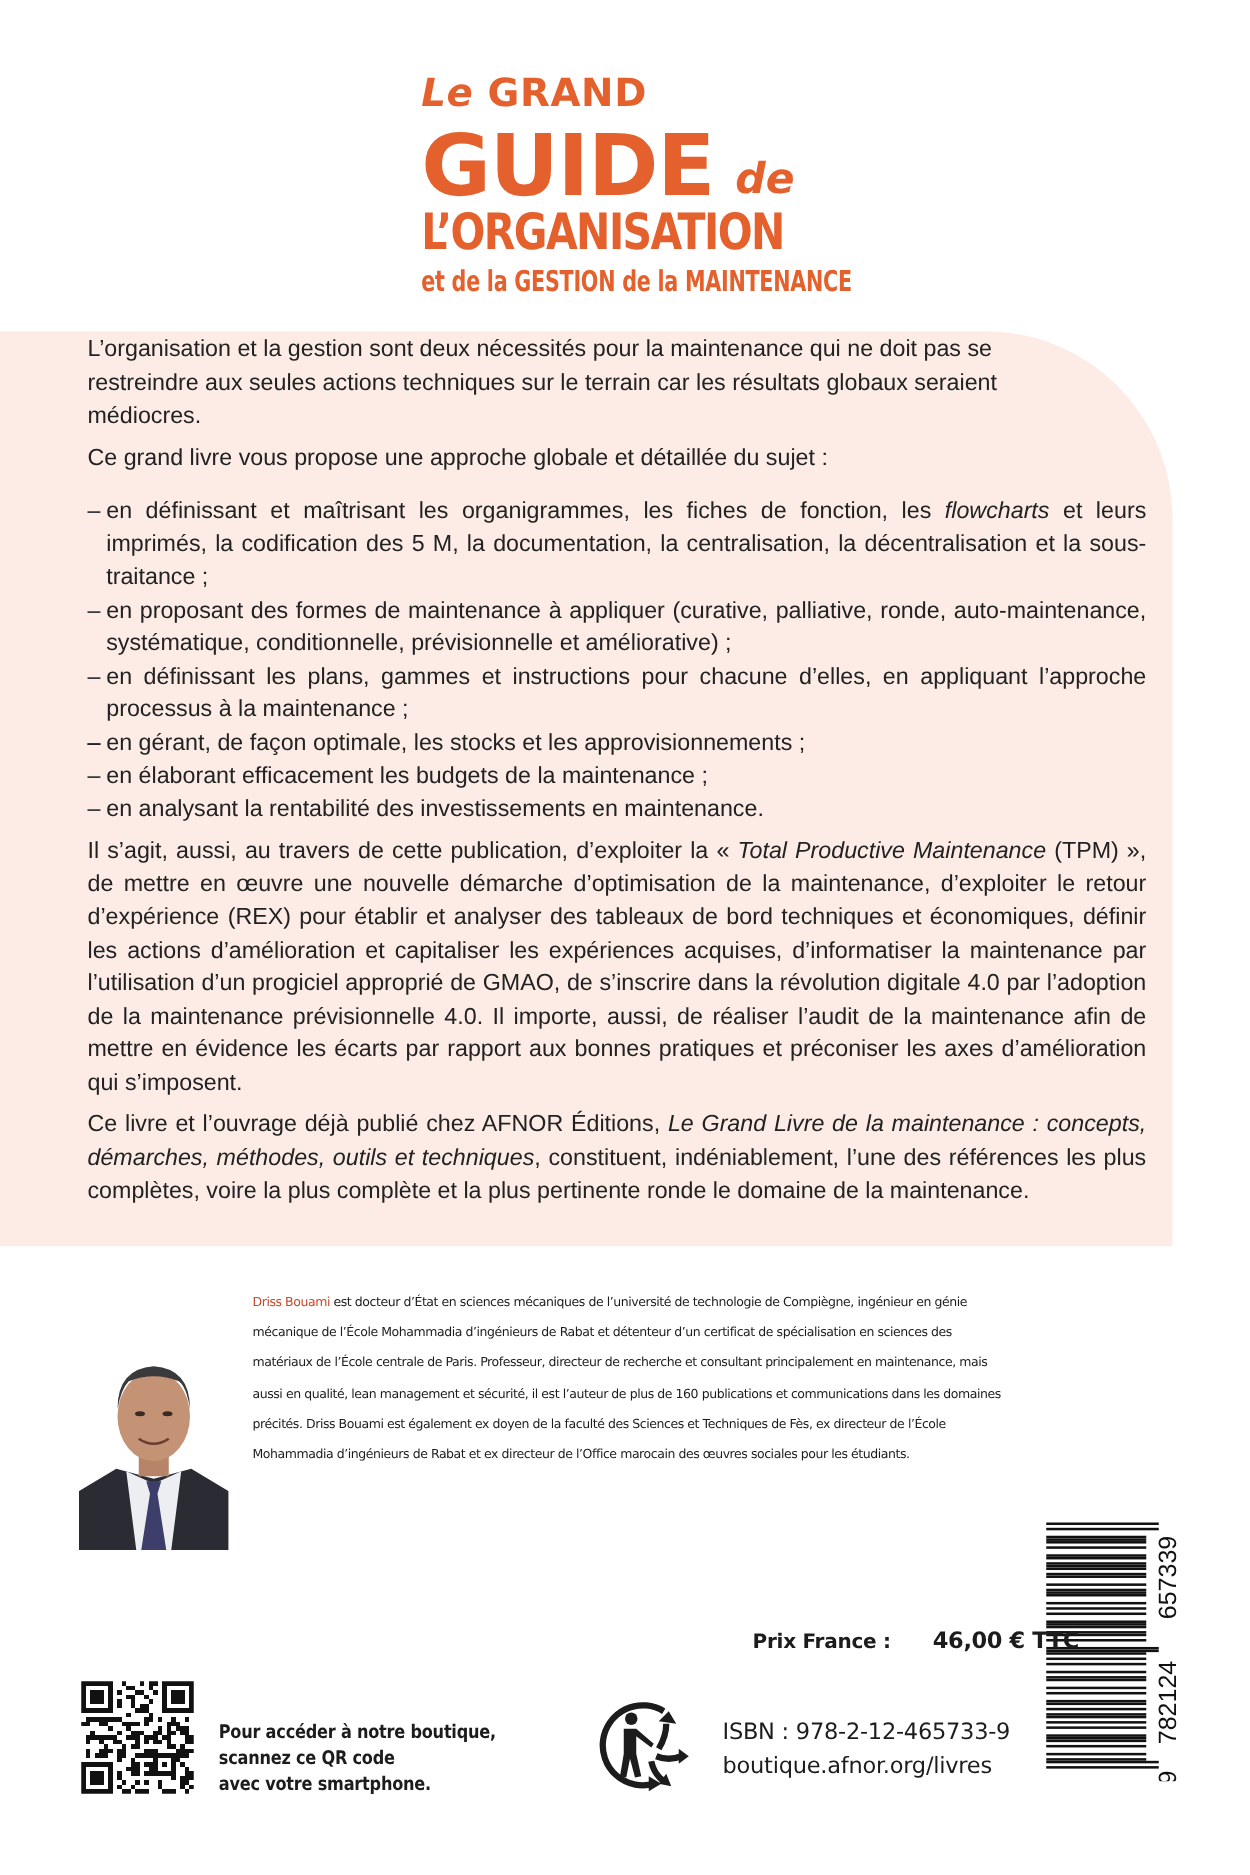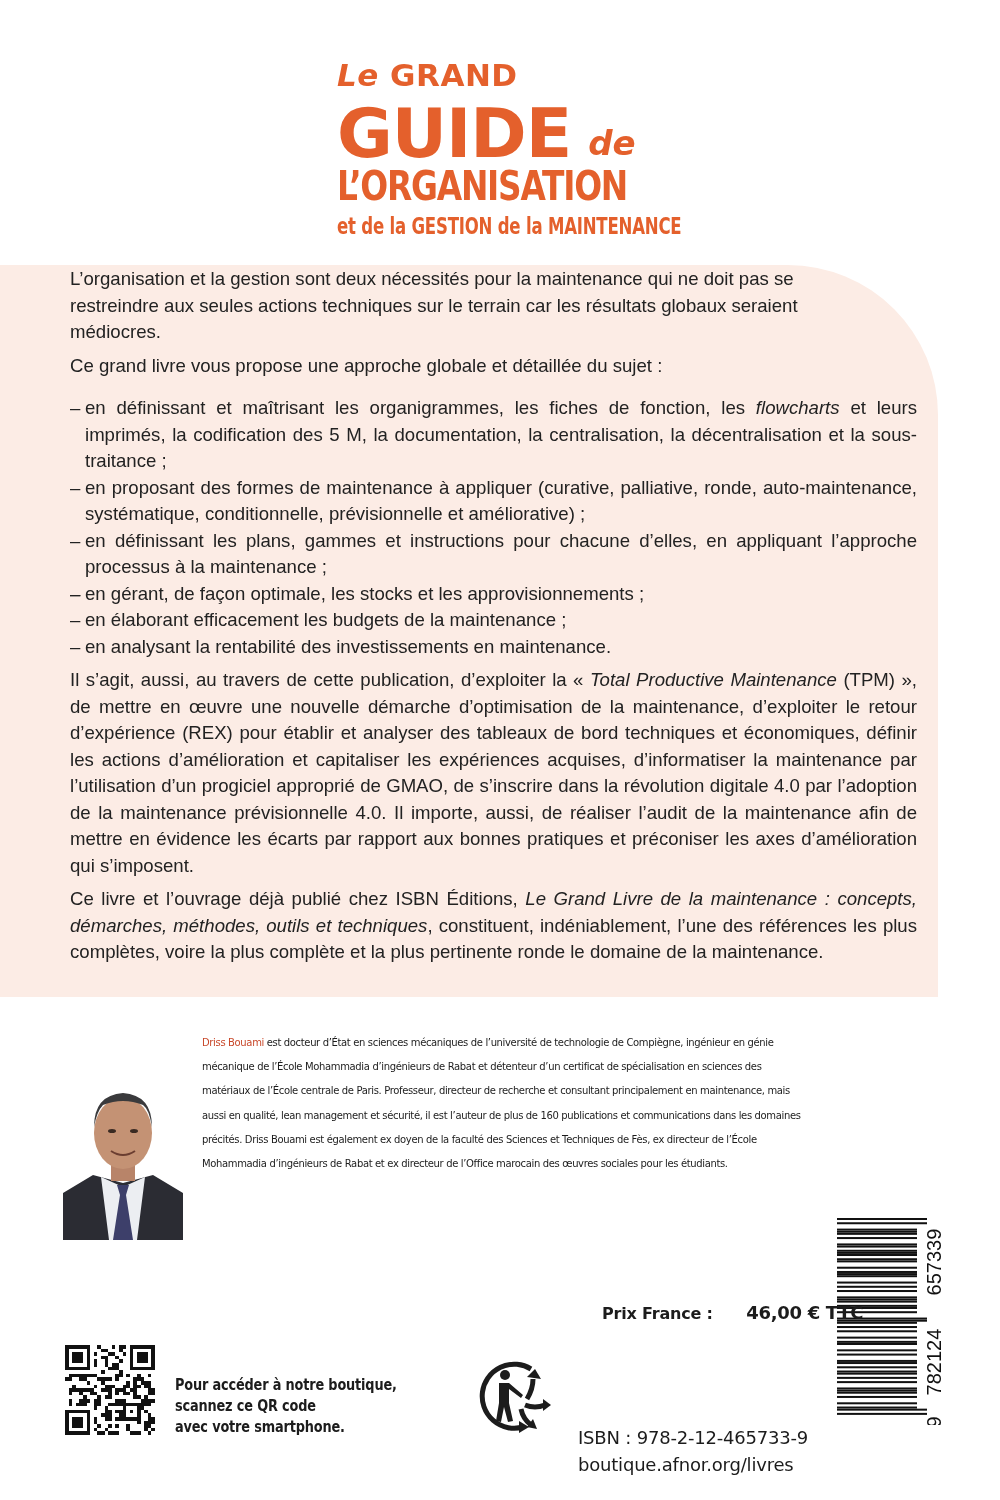--- a/index.html
+++ b/index.html
@@ -66,21 +66,21 @@
   .qr { position: absolute; left: 65px; top: 1345px; width: 90px; height: 90px; }
   .shop-text {
     position: absolute; left: 175px; top: 1375px; width: 260px;
     font-family: "DejaVu Sans", sans-serif; font-weight: bold; font-size: 15px; line-height: 21px;
     color: #1c1c1c; transform: scaleX(0.86); transform-origin: left; letter-spacing: -0.2px;
   }
 
   
   .triman { position: absolute; left: 475px; top: 1355px; width: 80px; height: 80px; }
   .isbn-block {
-    position: absolute; left: 578px; top: 1424px;
+    position: absolute; left: 578px; top: 1372px;
     font-family: "DejaVu Sans", sans-serif; font-size: 18px; line-height: 27px; color: #1c1c1c;
     letter-spacing: -0.2px;
   }
   .isbn-block div { white-space: nowrap; }
 </style>
 </head>
 <body>
 
 <div class="title">
   <div class="t-line1"><span class="le">Le</span> <span>GRAND</span></div>
@@ -96,21 +96,21 @@
   <ul>
     <li><span class="dash">–</span><span>en définissant et maîtrisant les organigrammes, les fiches de fonction, les </span><i>flowcharts</i><span> et leurs imprimés, la codification des 5 M, la documentation, la centralisation, la décentralisation et la sous-traitance ;</span></li>
     <li><span class="dash">–</span><span>en proposant des formes de maintenance à appliquer (curative, palliative, ronde, auto-maintenance, systématique, conditionnelle, prévisionnelle et améliorative) ;</span></li>
     <li><span class="dash">–</span><span>en définissant les plans, gammes et instructions pour chacune d’elles, en appliquant l’approche processus à la maintenance ;</span></li>
     <li><span class="dash">–</span></li>
     <li><span class="dash">–</span><span>en gérant, de façon optimale, les stocks et les approvisionnements ;</span></li>
     <li><span class="dash">–</span><span>en élaborant efficacement les budgets de la maintenance ;</span></li>
     <li><span class="dash">–</span><span>en analysant la rentabilité des investissements en maintenance.</span></li>
   </ul>
   <p><span>Il s’agit, aussi, au travers de cette publication, d’exploiter la « </span><i>Total Productive Maintenance</i><span> (TPM) », de mettre en œuvre une nouvelle démarche d’optimisation de la maintenance, d’exploiter le retour d’expérience (REX) pour établir et analyser des tableaux de bord techniques et économiques, définir les actions d’amélioration et capitaliser les expériences acquises, d’informatiser la maintenance par l’utilisation d’un progiciel approprié de GMAO, de s’inscrire dans la révolution digitale 4.0 par l’adoption de la maintenance prévisionnelle 4.0. Il importe, aussi, de réaliser l’audit de la maintenance afin de mettre en évidence les écarts par rapport aux bonnes pratiques et préconiser les axes d’amélioration qui s’imposent.</span></p>
-  <p><span>Ce livre et l’ouvrage déjà publié chez ISBN Éditions, </span><i>Le Grand Livre de la maintenance : concepts, démarches, méthodes, outils et techniques</i><span>, constituent, indéniablement, l’une des références les plus complètes, voire la plus complète et la plus pertinente ronde le domaine de la maintenance.</span></p>
+  <p><span>Ce livre et l’ouvrage déjà publié chez AFNOR Éditions, </span><i>Le Grand Livre de la maintenance : concepts, démarches, méthodes, outils et techniques</i><span>, constituent, indéniablement, l’une des références les plus complètes, voire la plus complète et la plus pertinente ronde le domaine de la maintenance.</span></p>
 </div>
 
 <div class="author-photo">
   <svg width="120" height="165" viewBox="0 0 120 165">
     <rect width="120" height="165" fill="#ffffff"></rect>
 
     <path d="M0 118 L30 100 L60 108 L90 100 L120 118 L120 165 L0 165 Z" fill="#2b2c33"></path>
 
     <path d="M38 102 L60 112 L82 102 L74 165 L46 165 Z" fill="#eceef2"></path>
 

